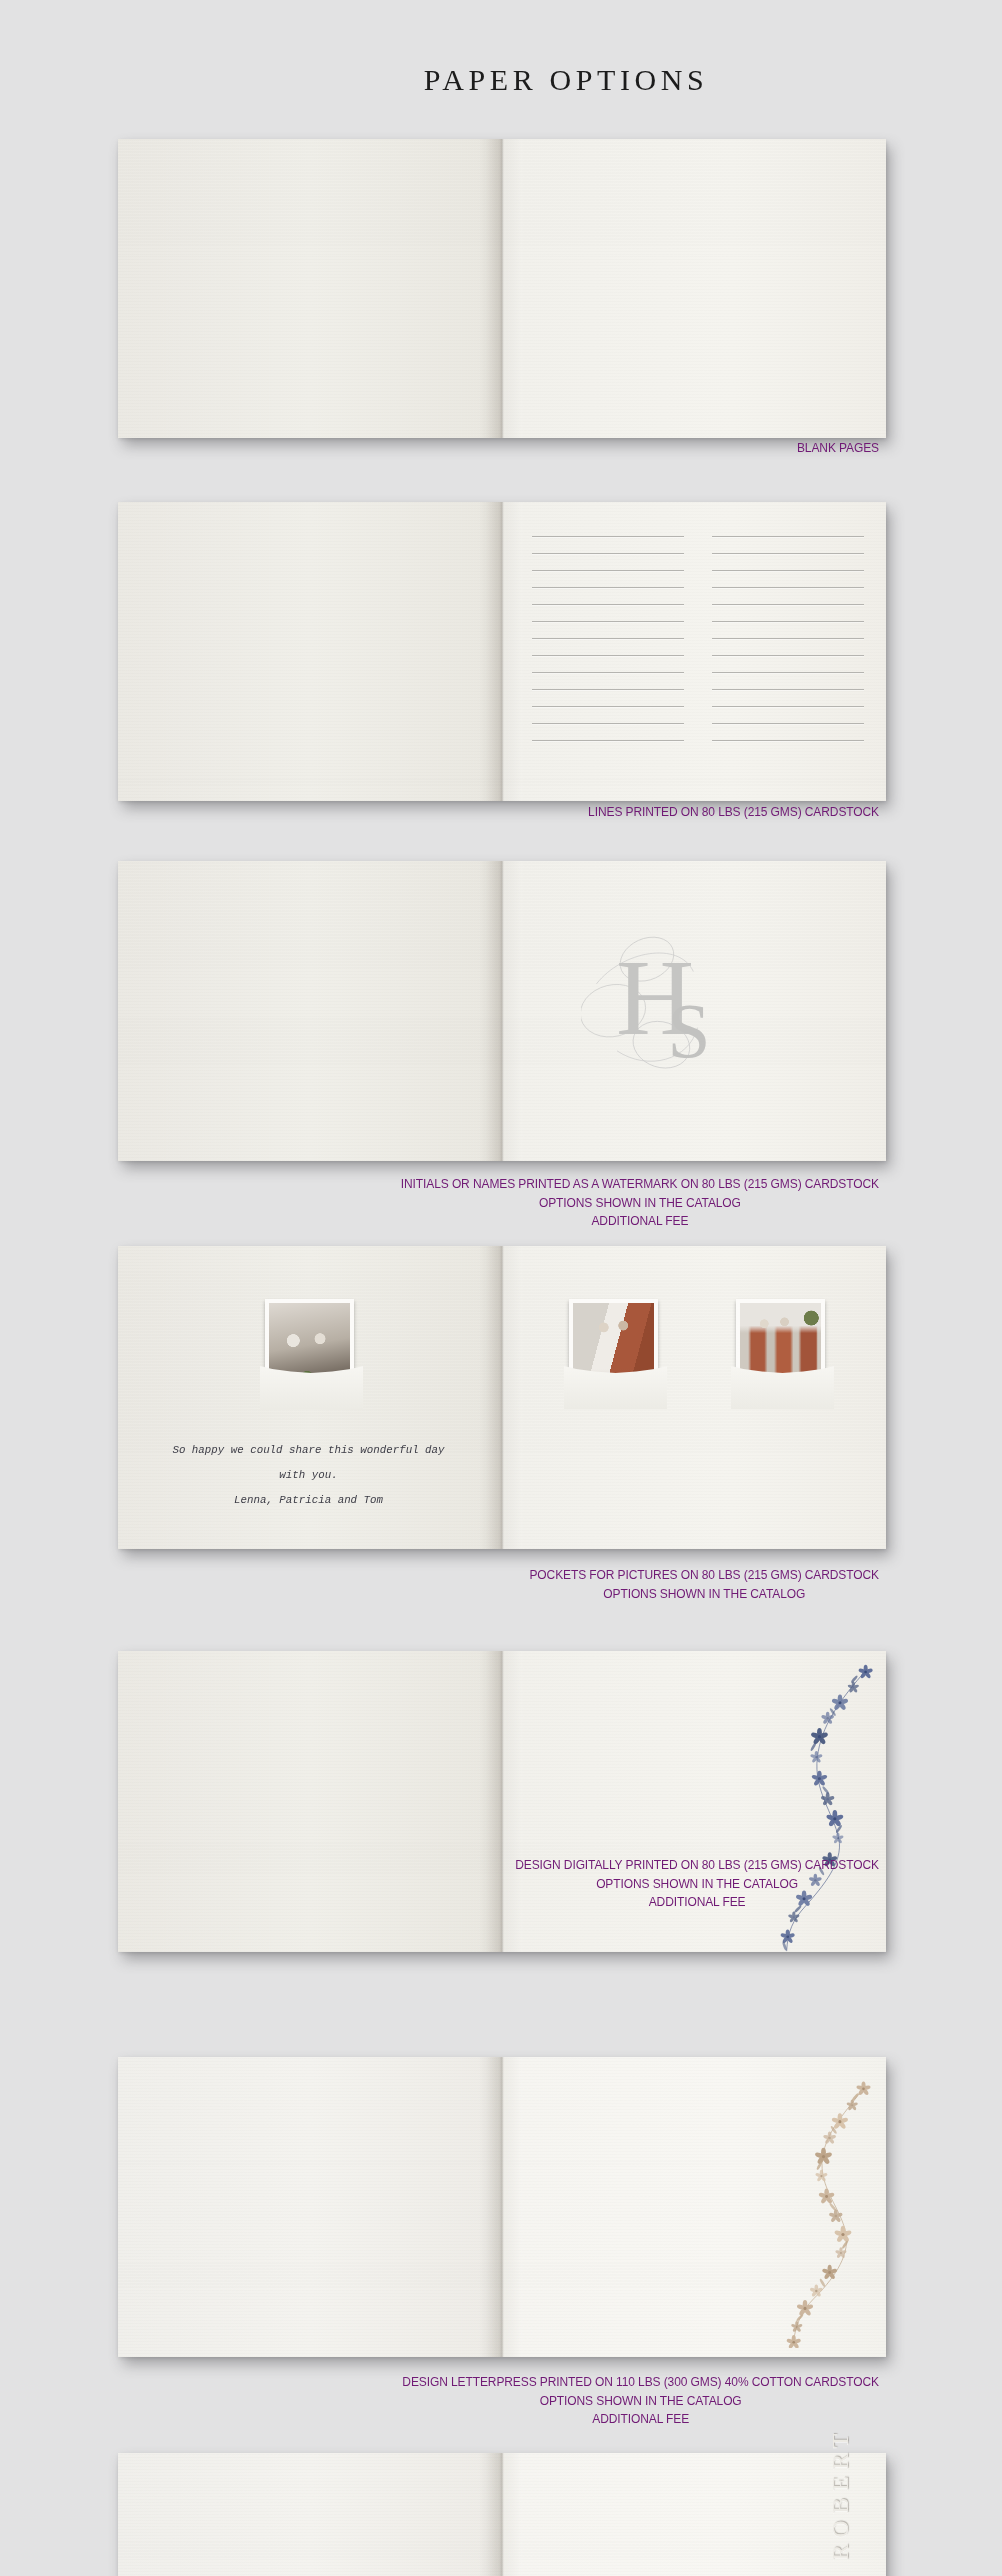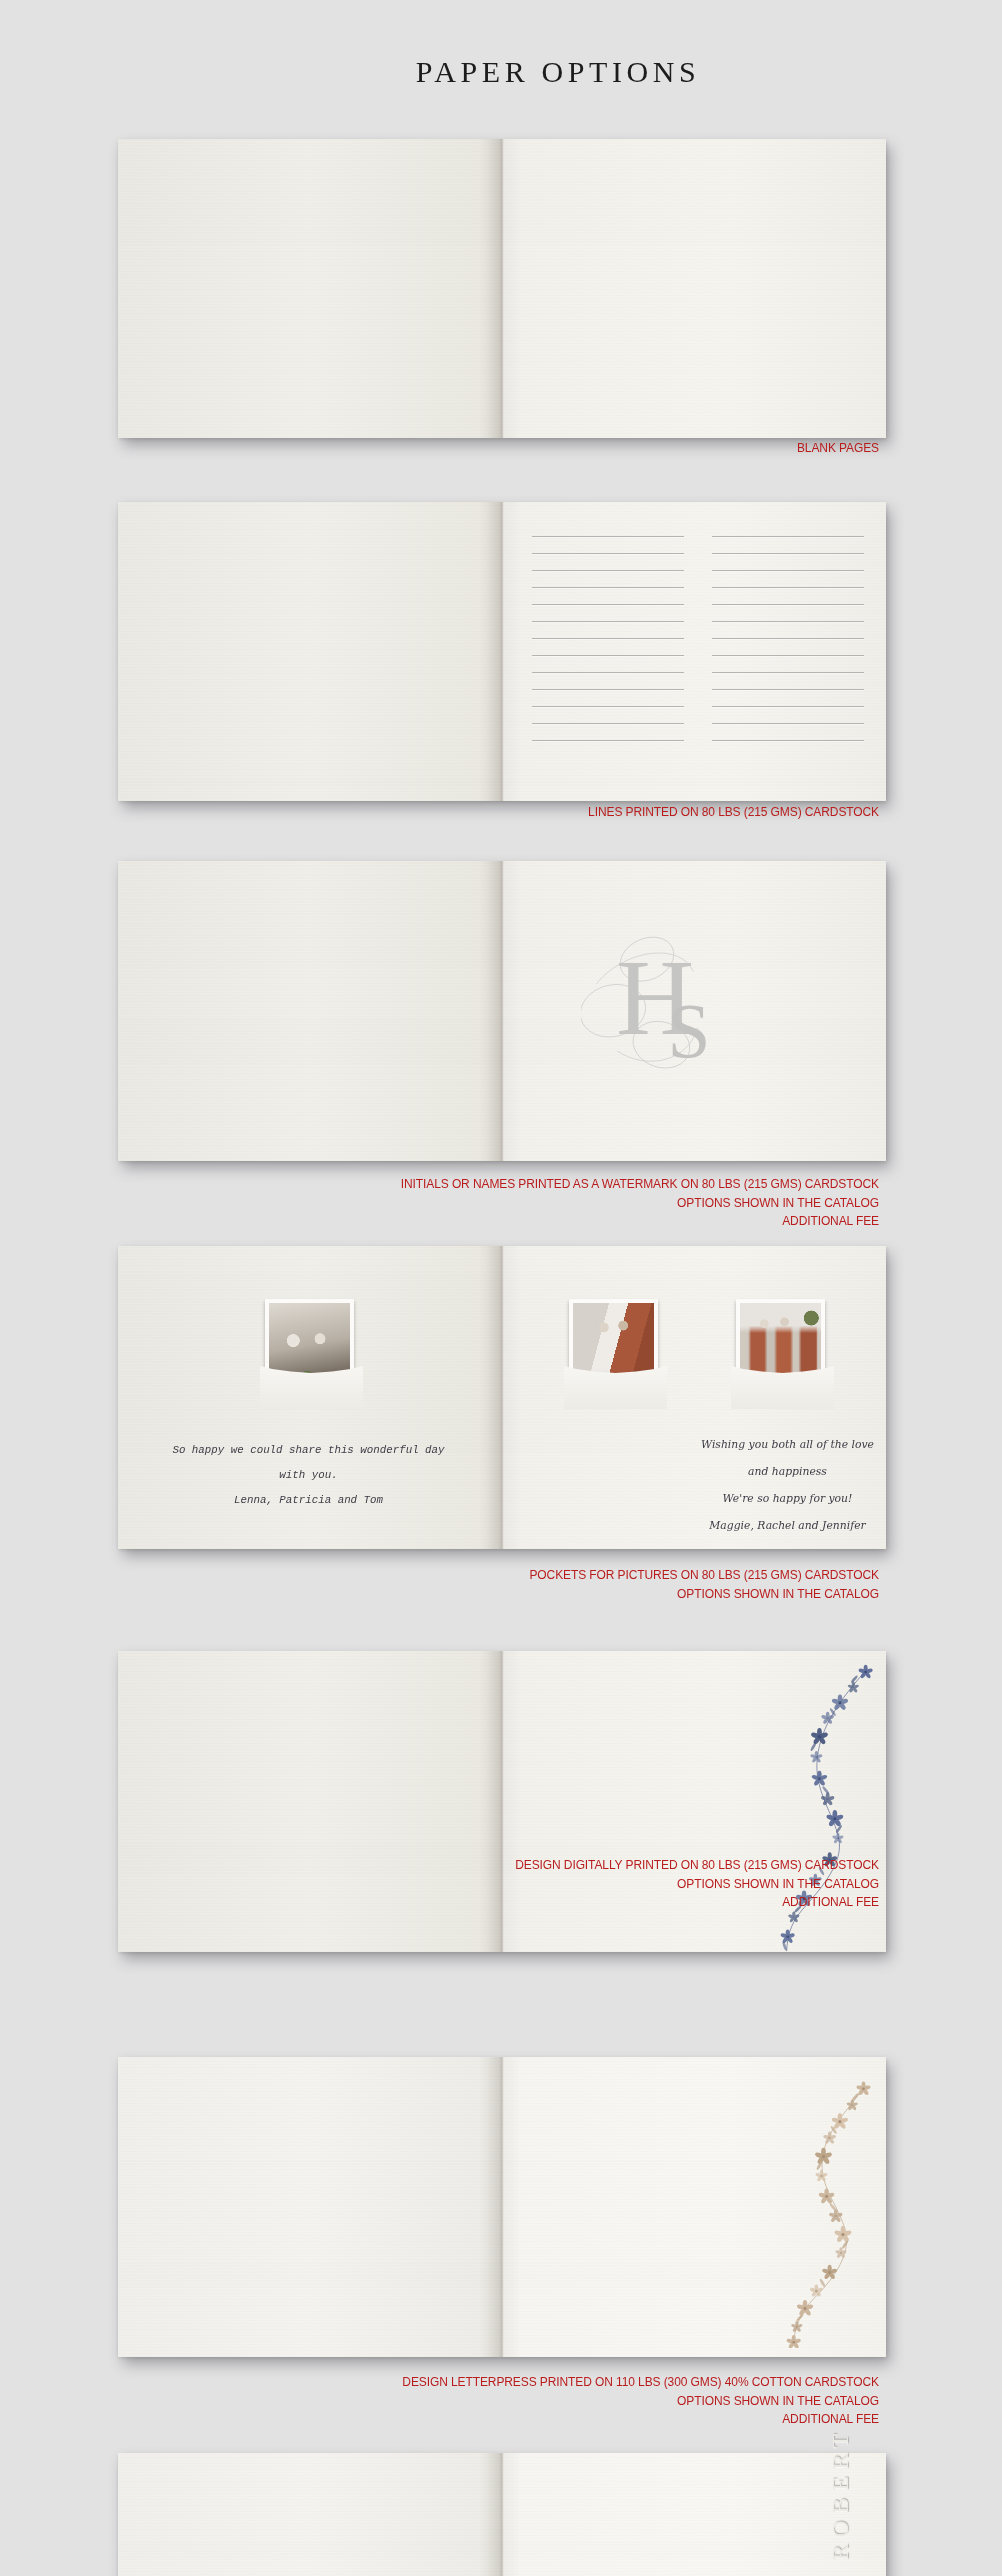--- a/index.html
+++ b/index.html
@@ -2,21 +2,21 @@
 <html style="font-size:8.2px"><head>
 <meta charset="utf-8">
 <style>
   html,body{margin:0;padding:0;background:#e2e2e3;}
   .canvas{position:relative;width:1003px;height:3999px;background:#e2e2e3;overflow:hidden;
           font-family:"Liberation Sans",sans-serif;}
 
   
   .title{position:absolute;top:47px;left:550px;transform:translateX(-50%);
          font-family:"Liberation Serif",serif;font-weight:400;font-size:30px;
-         letter-spacing:4.6px;color:#1c1c1c;margin:8px;white-space:nowrap;}
+         letter-spacing:4.6px;color:#1c1c1c;margin:16px;white-space:nowrap;}
 
   
   .book{position:absolute;left:118px;width:768px;
         box-shadow:5.2px 8.2px 13.4px rgba(70,70,74,.42),1px 2.1px 4.1px rgba(0,0,0,.14);}
   .pg{position:absolute;top:0;height:100%;width:50%;}
   .pg.l{left:0;background:linear-gradient(90deg,#ebe9e3 0%,#f0efe9 50%,#eae8e1 96%,#dedad2 100%);}
   .pg.r{right:0;background:linear-gradient(90deg,#e2e0d9 0%,#f2f1ec 5%,#f5f4ef 60%,#f0eee8 100%);}
   .cotton .pg.l{background:linear-gradient(90deg,#f0efeb 0%,#f4f3ef 50%,#eeece7 96%,#e2dfd8 100%);}
   .cotton .pg.r{background:linear-gradient(90deg,#e6e4dd 0%,#f6f5f1 5%,#f8f7f3 60%,#f3f2ed 100%);}
   .fold{position:absolute;left:50%;top:0;height:100%;width:46px;transform:translateX(-50%);
@@ -29,22 +29,22 @@
   
   .s1{top:139px;height:299px}
   .s2{top:502px;height:299px}
   .s3{top:861px;height:300px}
   .s4{top:1246px;height:303px}
   .s5{top:1651px;height:301px}
   .s6{top:2057px;height:300px}
   .s7{top:2453px;height:297px}
 
   
-  .caption{position:absolute;right:124px;text-align:right;
-           font-size:12px;line-height:18.5px;color:#b91c1c;letter-spacing:-0.1px;}
+  .caption{position:absolute;right:124px;text-align:center;
+           font-size:12px;line-height:18.5px;color:#701a75;letter-spacing:-0.1px;}
   .c1{top:439px}.c2{top:803px}.c3{top:1175px}.c4{top:1566px}.c5{top:1856px}
   .c6{top:2373px}
 
   
   .lines-col{position:absolute;top:34px;width:152px;}
   .lines-col.a{left:414px}.lines-col.b{left:594px}
   .rule{height:1px;background:#b5b4b0;margin-bottom:16px;
         box-shadow:0 0.5px 0 rgba(255,255,255,.85);}
 
   
@@ -187,25 +187,20 @@
     </div>
     <div class="polaroid pd3">
       <div class="photo ph3"></div>
     </div>
     <div class="pocket pk1"></div>
     <div class="pocket pk2"></div>
     <div class="pocket pk3"></div>
     <div class="note n1">
       <div>So happy we could share this wonderful day with you.</div>
       <div>Lenna, Patricia and Tom</div>
-    </div>
-    <div class="note n3">
-      <div>Wishing you both all of the love and happiness</div>
-      <div>We're so happy for you!</div>
-      <div>Maggie, Rachel and Jennifer</div>
     </div>
     <div class="fold"></div>
   </section>
   <div class="caption c4">
     <div>POCKETS FOR PICTURES ON 80 LBS (215 GMS) CARDSTOCK</div>
     <div>OPTIONS SHOWN IN THE CATALOG</div>
   </div>
 
   <section class="book s5">
     <div class="pg l"></div>

